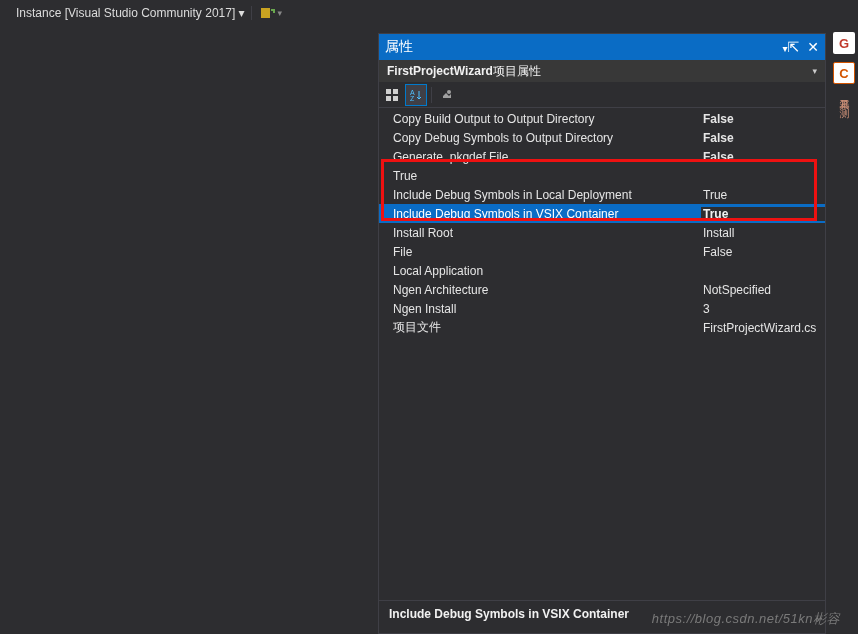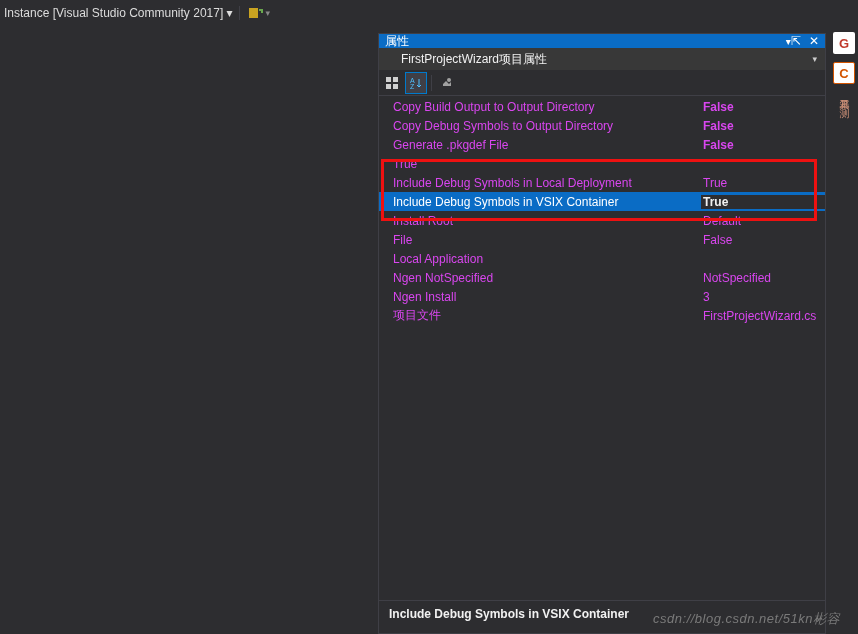--- a/index.html
+++ b/index.html
@@ -1,47 +1,47 @@
 <!DOCTYPE html>
 <html><head>
   <meta charset="utf-8">
   <style>
     * { margin: 0; padding: 0; box-sizing: border-box; font-family: "Segoe UI", "Microsoft YaHei", Arial, sans-serif; }
     html, body { width: 858px; height: 634px; background: #2d2d30; color: #f1f1f1; font-size: 12px; overflow: hidden; position: relative; }
 
-    .topbar { position: absolute; left: 0; top: 0; right: 0; height: 26px; background: #2d2d30; color: #dcdcdc; font-size: 12px; padding-left: 4px; display: flex; align-items: center; }
+    .topbar { position: absolute; left: 12px; top: 0; right: 0; height: 26px; background: #2d2d30; color: #dcdcdc; font-size: 12px; padding-left: 4px; display: flex; align-items: center; }
     .topbar-sep { width: 1px; height: 14px; background: #3f3f46; margin: 0 6px; }
     .topbar-icon { width: 18px; height: 18px; display: inline-flex; align-items: center; justify-content: center; color: #c9a321; }
 
     .editor-area { position: absolute; left: 0; top: 26px; width: 370px; bottom: 0; background: #2d2d30; }
 
     .right-icons { position: absolute; right: 0; top: 26px; width: 28px; bottom: 0; background: #2d2d30; display: flex; flex-direction: column; align-items: center; gap: 8px; padding-top: 6px; }
     .ri-tile { width: 22px; height: 22px; background: #fff; display: flex; align-items: center; justify-content: center; font-weight: bold; font-size: 13px; border-radius: 2px; }
     .ri-cn { color: #ce9178; font-size: 10px; writing-mode: vertical-rl; }
 
     .panel { position: absolute; left: 378px; top: 33px; right: 32px; bottom: 0; background: #252526; border: 1px solid #3f3f46; display: flex; flex-direction: column; }
 
-    .panel-title { height: 14px; background: #0a6cc5; color: #fff; display: flex; align-items: center; padding: 0 6px; font-size: 12px; }
+    .panel-title { height: 26px; background: #0a6cc5; color: #fff; display: flex; align-items: center; padding: 0 6px; font-size: 14px; }
     .panel-title .spacer { flex: 1; }
     .tri-down::after { content: "▾"; font-size: 10px; margin-left: 6px; color: #fff; }
     .wc { display: flex; gap: 8px; align-items: center; }
     .wc span { cursor: default; }
 
     .sub-header { height: 22px; background: #383838; display: flex; align-items: center; padding: 0 8px; font-size: 12px; color: #f1f1f1; }
-    .sub-header b { font-weight: 400; margin-left: 14px; }
+    .sub-header b { font-weight: 700; }
     .sub-header .spacer { flex: 1; }
 
     .toolbar { height: 26px; background: #2d2d30; display: flex; align-items: center; padding: 0 2px; gap: 2px; border-bottom: 1px solid #3f3f46; }
     .tb-btn { width: 22px; height: 22px; display: flex; align-items: center; justify-content: center; color: #d0d0d0; }
     .tb-btn.active { background: #3f3f46; border: 1px solid #007acc; }
     .tb-divider { width: 1px; height: 16px; background: #3f3f46; margin: 0 2px; }
 
     .grid { flex: 1; background: #2d2d30; overflow: hidden; position: relative; }
     .grid-inner { padding-top: 1px; }
-    .prop-row { display: flex; height: 19px; align-items: center; padding-left: 14px; color: #d946ef; }
+    .prop-row { display: flex; height: 19px; align-items: center; padding-left: 14px; color: #e5e5e5; }
     .prop-row .name { flex: 0 0 310px; white-space: nowrap; overflow: hidden; }
     .prop-row .val  { flex: 1; white-space: nowrap; overflow: hidden; }
     .prop-row .val.bold { font-weight: 600; }
     .prop-row.selected { background: #0a6cc5; color: #fff; }
     .prop-row.selected .name { color: #fff; }
     .prop-row.selected .val  { background: #2d2d30; color: #f1f1f1; padding-left: 2px; margin-left: -2px; position: relative; }
     .prop-row.dim { color: #a6a6a6; }
 
     .help-pane { border-top: 1px solid #3f3f46; background: #2d2d30; padding: 6px 10px 10px 10px; color: #f1f1f1; }
     .help-pane .hp-title { font-weight: 600; margin-bottom: 2px; }
@@ -139,45 +139,45 @@
         <div class="prop-row">
           <div class="name">Include Debug Symbols in Local Deployment</div>
           <div class="val">True</div>
         </div>
         <div class="prop-row selected">
           <div class="name">Include Debug Symbols in VSIX Container</div>
           <div class="val bold" style="position: relative;">True</div>
         </div>
         <div class="prop-row">
           <div class="name">Install Root</div>
-          <div class="val">Default</div>
+          <div class="val">Install</div>
         </div>
         <div class="prop-row">
           <div class="name">File</div>
           <div class="val">False</div>
         </div>
         <div class="prop-row">
           <div class="name">Local Application</div>
           <div class="val"></div>
         </div>
         <div class="prop-row">
-          <div class="name">Ngen NotSpecified</div>
+          <div class="name">Ngen Architecture</div>
           <div class="val">NotSpecified</div>
         </div>
         <div class="prop-row">
           <div class="name">Ngen Install</div>
           <div class="val">3</div>
         </div>
         <div class="prop-row">
           <div class="name">项目文件</div>
           <div class="val">FirstProjectWizard.cs</div>
         </div>
       </div>
   </div>
 
   <div class="help-pane">
     <div class="hp-title">Include Debug Symbols in VSIX Container</div>
   </div>
 </div>
 
 <div class="red-box"></div>
 
-<div class="watermark">csdn://blog.csdn.net/51kn彬容</div>
+<div class="watermark">https://blog.csdn.net/51kn彬容</div>
 
 </body></html>

